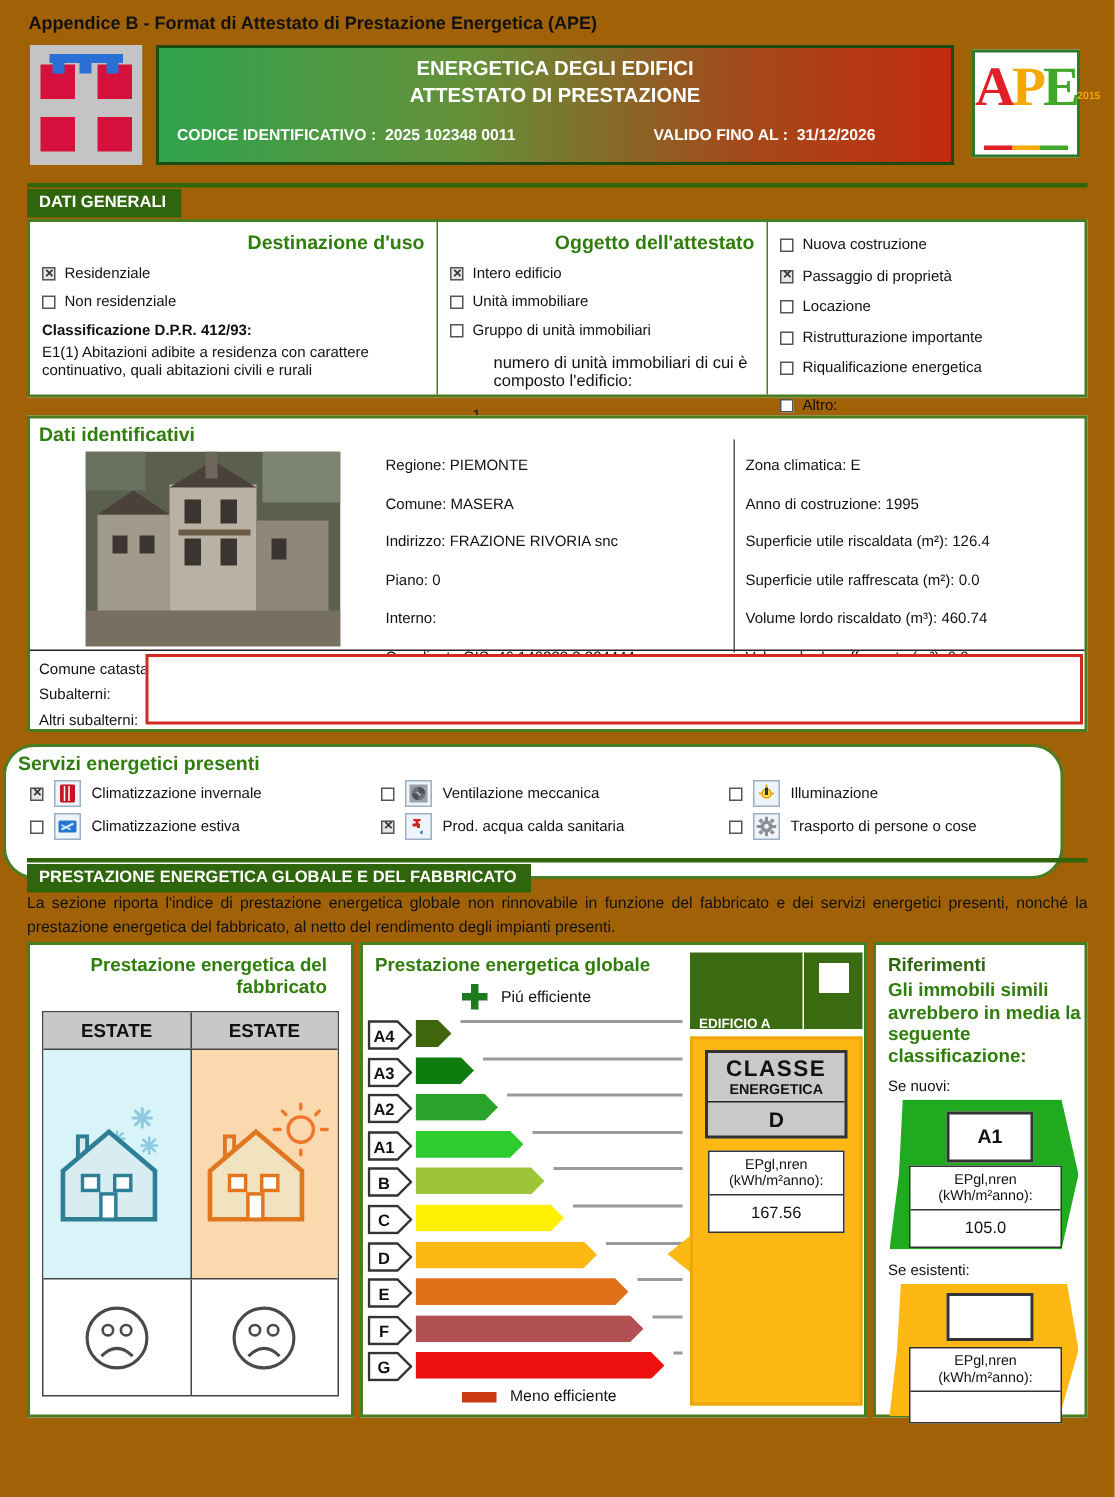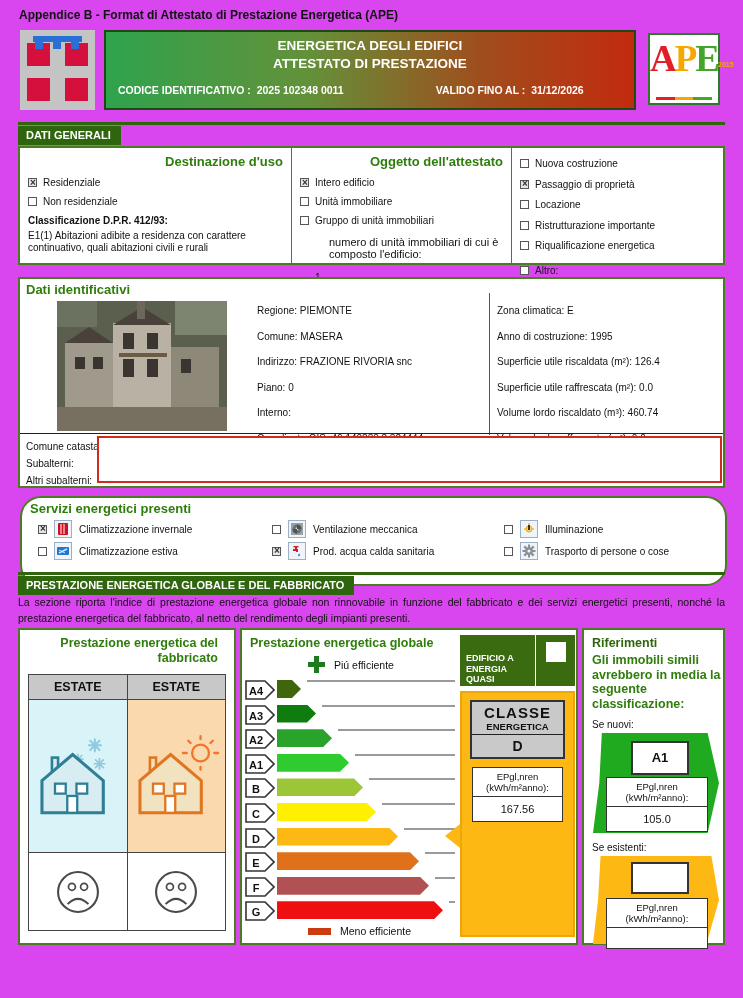--- a/index.html
+++ b/index.html
@@ -1,17 +1,17 @@
 <!DOCTYPE html>
 <html><head>
 <meta charset="utf-8">
 <style>
   * { box-sizing: border-box; margin: 0; padding: 0; }
   body { background:#fff; font-family:"Liberation Sans", sans-serif; color:#111; }
-  #page { position:relative; width:743px; height:998px; background:#d946ef; overflow:hidden; }
+  #page { position:relative; width:743px; height:998px; background:#a16207; overflow:hidden; }
 
   .doc-title { position:absolute; left:19px; top:8px; font-size:12px; font-weight:bold; }
 
   
   .piemonte { position:absolute; left:20px; top:30px; }
   .banner { position:absolute; left:104px; top:30px; width:532px; height:80px;
             border:2px solid #1d4a10;
             background:linear-gradient(90deg,#2fa34d 0%, #63913a 38%, #a14c1c 72%, #c22b0e 100%); }
   .banner-title { position:absolute; left:0; right:0; top:5px; text-align:center;
                   color:#fff; font-weight:bold; font-size:13.5px; line-height:18px; }
@@ -67,21 +67,21 @@
   .id-col div { margin-bottom:14.5px; }
   .id-c1 { left:237px; top:26px; }
   .id-c2 { left:477px; top:26px; }
   .id-divider { position:absolute; left:469px; top:14px; height:142px; width:1px; background:#555; }
   .id-hline { position:absolute; left:0; right:0; top:154px; height:1px; background:#222; }
   .cat-labels { position:absolute; left:6px; top:159px; font-size:10px; line-height:17px; }
   .cat-input { position:absolute; left:77px; top:157px; width:625px; height:47px;
                border:2px solid #d12a1e; background:#fff; }
 
   
-  .box3 { left:20px; top:496px; width:707px; height:90px;border-radius:21px; }
+  .box3 { left:2px; top:496px; width:707px; height:90px;border-radius:21px; }
   .box3-title { position:absolute; left:8px; top:3px; }
   .svc-item { position:absolute; display:flex; align-items:center; gap:7px; font-size:10px; }
   .svc-icon { width:18px; height:18px; border:1px solid #9bb0c4; background:#eef4f9;
               display:flex; align-items:center; justify-content:center; flex:none; }
 
   
   .intro { position:absolute; left:18px; top:594px; width:707px; font-size:10.5px;
            line-height:16px; text-align:justify; }
 
   
@@ -115,21 +115,21 @@
   .scale-row { display:flex; align-items:flex-start; height:20px; margin-bottom:4.6px; }
   .scale-arrow { height:18px; margin-left:2px; flex:none;
         clip-path:polygon(0 0, calc(100% - 9px) 0, 100% 50%, calc(100% - 9px) 100%, 0 100%); }
   .scale-line { flex:1; height:2px; background:#9a9a9a; margin-left:6px; margin-right:2px; }
   .meno-row { position:absolute; left:66px; top:295px; display:flex; align-items:center; gap:9px; }
   .minus-icon { width:23px; height:7px; background:#cc3a12; }
 
   .nzeb { position:absolute; left:218px; top:5px; width:115px; height:51px; background:#3a6b10;
           display:flex; }
   .nzeb-text { flex:1; color:#fff; font-weight:bold; font-size:9px; line-height:10.5px;
-               padding:18px 0 0 6px; }
+               padding:18px 0 0 6px;margin-top:24px; }
   .nzeb-right { width:40px; border-left:1px solid #fff; display:flex; align-items:flex-start;
                 justify-content:center; padding-top:7px; }
   .nzeb-check { width:20px; height:20px; background:#fff; }
 
   .classe-box { position:absolute; left:218px; top:61px; width:115px; height:246px;
                 background:#fdb813; border:2px solid #eda509; }
   .classe-arrow { position:absolute; left:203px; top:194px; width:0; height:0;
                   border-top:12px solid transparent; border-bottom:12px solid transparent;
                   border-right:15px solid #fdb813; }
   .classe-grey { margin:7px 8px 0 8px; background:#c9c9c9; border:2px solid #333;

